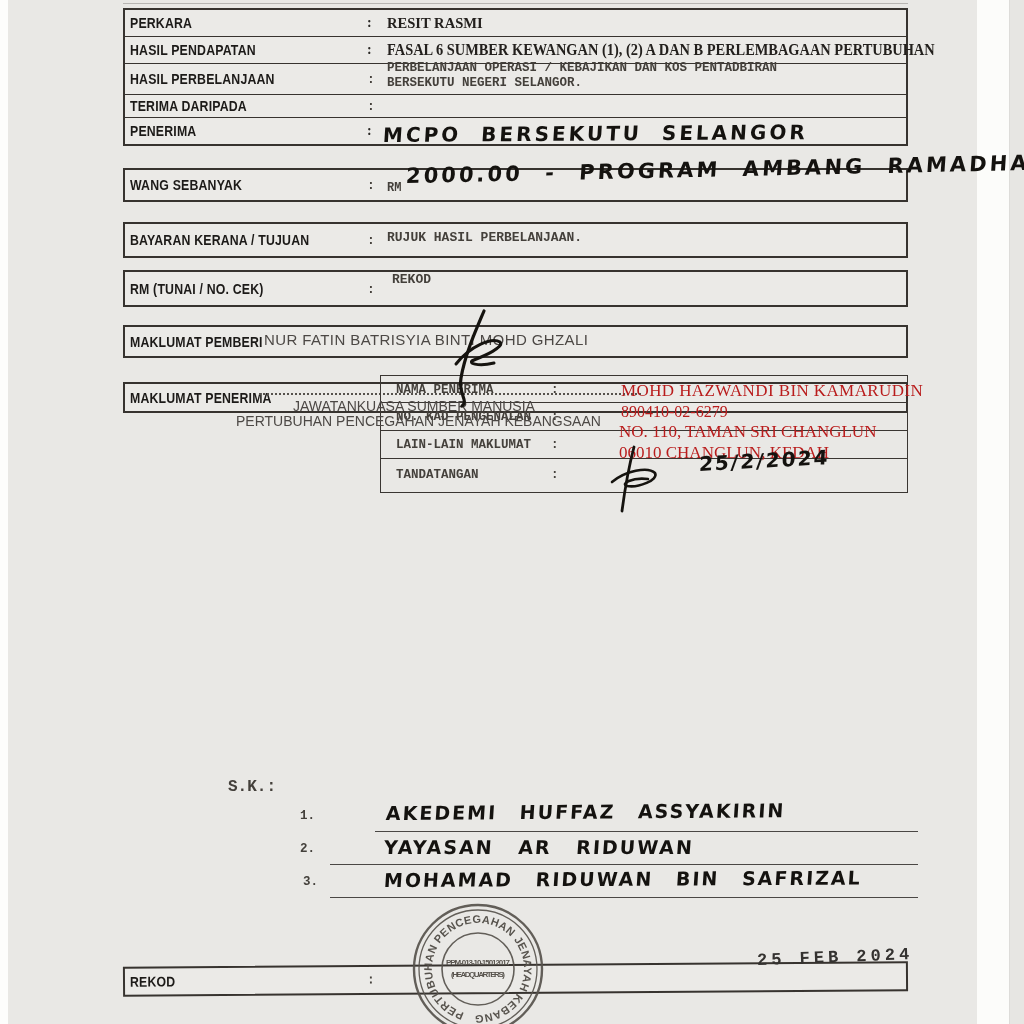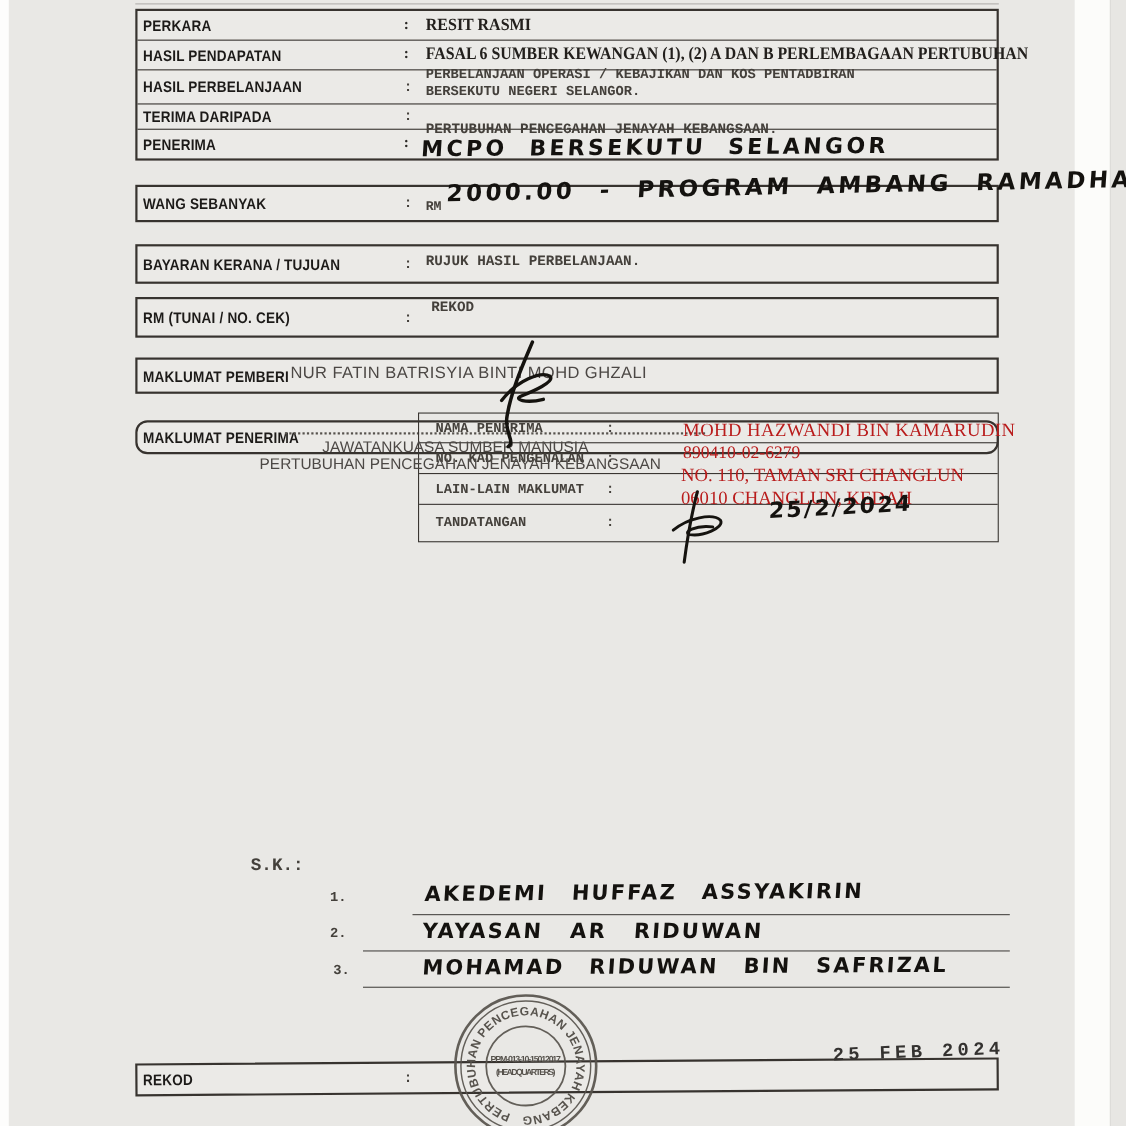--- a/index.html
+++ b/index.html
@@ -50,21 +50,20 @@
     </div>
     <div class="frow bline" style="height:31px;">
       <span class="lbl">HASIL PERBELANJAAN</span>
       <span class="colon mono" style="font-size:13px;">:</span>
       <span class="mono abs" style="left:262px;top:-3px;font-size:12.5px;">PERBELANJAAN OPERASI / KEBAJIKAN DAN KOS PENTADBIRAN</span>
       <span class="mono abs" style="left:262px;top:12px;font-size:12.5px;">BERSEKUTU NEGERI SELANGOR.</span>
     </div>
     <div class="frow bline" style="height:23px;">
       <span class="lbl">TERIMA DARIPADA</span>
       <span class="colon mono" style="font-size:13px;">:</span>
-      <span class="mono abs" style="left:262px;bottom:-8px;font-size:13px;z-index:2;">PERTUBUHAN PENCEGAHAN JENAYAH KEBANGSAAN.</span>
     </div>
     <div class="frow" style="height:26px;">
       <span class="lbl">PENERIMA</span>
       <span class="colon">:</span>
       <span class="hand abs" style="left:258px;bottom:-3px;font-size:20px;letter-spacing:3px;word-spacing:10px;transform:skewX(-4deg) rotate(-0.4deg);">MCPO BERSEKUTU SELANGOR</span>
     </div>
   </div>
 
   <div class="box" style="top:168px;height:34px;">
     <span class="lbl">WANG SEBANYAK</span>
@@ -87,21 +86,21 @@
 
   <div class="box" style="top:325px;height:33px;">
     <span class="lbl">MAKLUMAT PEMBERI</span>
     <span class="sans abs" style="left:139px;top:4px;font-size:15px;letter-spacing:0.4px;">NUR FATIN BATRISYIA BINTI MOHD GHZALI</span>
   </div>
   <svg class="abs" style="left:438px;top:308px;z-index:4;" width="80" height="100" viewBox="0 0 80 100">
     <path d="M46,3 C38,22 27,46 23,70 C20,86 31,93 24,98" fill="none" stroke="#15130f" stroke-width="3.2" stroke-linecap="round"></path>
     <path d="M18,56 C32,38 54,29 62,34 C67,39 46,48 36,52 C28,55 40,59 56,55" fill="none" stroke="#15130f" stroke-width="3" stroke-linecap="round"></path>
   </svg>
 
-  <div class="box" style="top:382px;height:31px;border-radius:11px;">
+  <div class="box" style="top:382px;height:31px;">
     <span class="lbl">MAKLUMAT PENERIMA</span>
     <div class="abs" style="left:134px;top:9px;width:382px;border-bottom:2px dotted #56524d;"></div>
   </div>
   <span class="sans abs" style="left:293px;top:398px;font-size:14px;z-index:2;">JAWATANKUASA SUMBER MANUSIA</span>
   <span class="sans abs" style="left:236px;top:413px;font-size:14px;z-index:2;">PERTUBUHAN PENCEGAHAN JENAYAH KEBANGSAAN</span>
 
   <div class="abs" style="left:380px;top:375px;width:528px;height:118px;border:1.8px solid #3a3632;box-sizing:border-box;z-index:1;">
     <div class="frow" style="height:27px;border-bottom:1.6px solid #3a3632;">
       <span class="mono abs" style="left:15px;top:7px;font-size:12.5px;">NAMA PENERIMA</span>
       <span class="mono abs" style="left:170px;top:7px;font-size:12.5px;">:</span>

